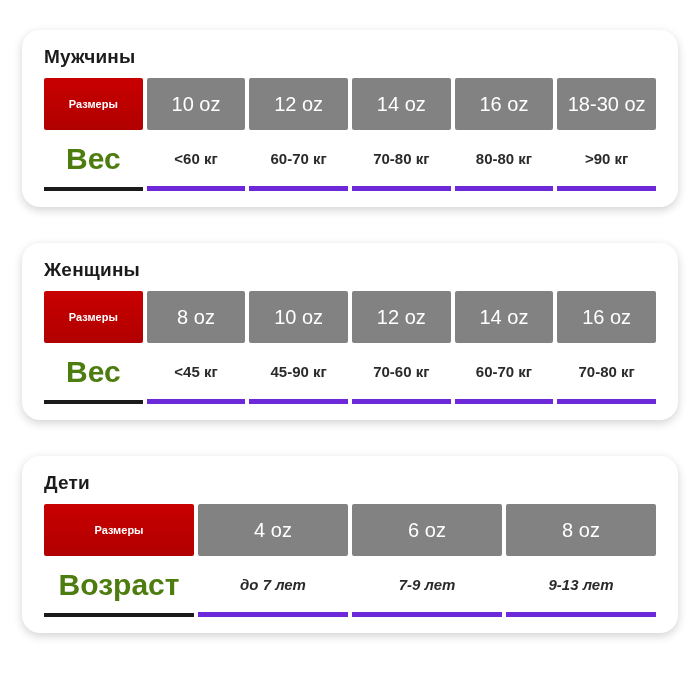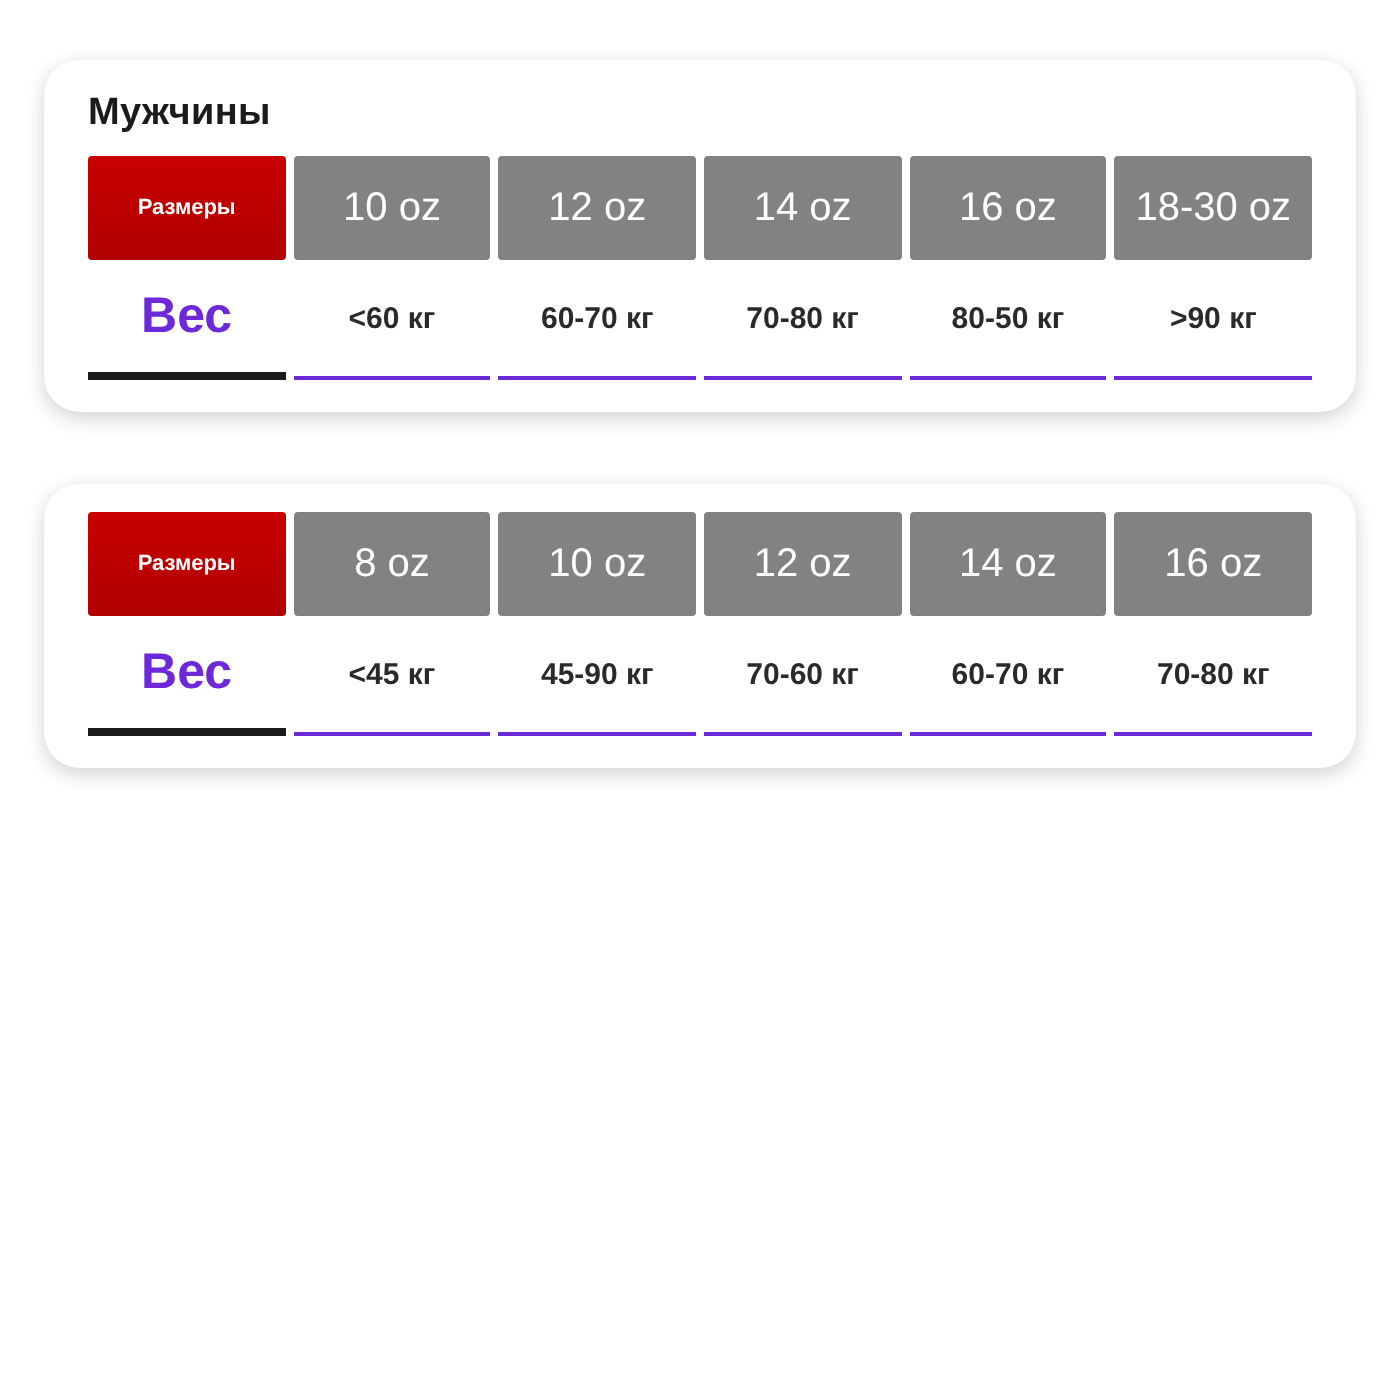--- a/index.html
+++ b/index.html
@@ -60,34 +60,34 @@
   .hdr-cell {
     background: #828282;
     color: #ffffff;
     font-size: 20px;
     text-align: center;
     height: 52px;
     border-radius: 2px;
   }
   
   .val-label {
-    color: #6d28d9;
+    color: #4d7c0f;
     font-weight: bold;
-    font-size: 25px;
+    font-size: 30px;
     text-align: center;
     height: 56px;
     border-bottom: 4px solid #1b1b1b;
   }
   .val-cell {
     color: #2a2a2a;
     font-size: 15px;
     font-weight: bold;
     text-align: center;
     height: 56px;
-    border-bottom: 2px solid #6d28d9;
+    border-bottom: 5px solid #6d28d9;
   }
   .italic .val-cell {
     font-style: italic;
     font-weight: bold;
   }
 </style>
 </head>
 <body>
 
 <div class="page">
@@ -102,28 +102,29 @@
         <td class="hdr-cell">12 oz</td>
         <td class="hdr-cell">14 oz</td>
         <td class="hdr-cell">16 oz</td>
         <td class="hdr-cell">18-30 oz</td>
       </tr>
       <tr>
         <td class="val-label">Вес</td>
         <td class="val-cell">&lt;60 кг</td>
         <td class="val-cell">60-70 кг</td>
         <td class="val-cell">70-80 кг</td>
-        <td class="val-cell">80-50 кг</td>
+        <td class="val-cell">80-80 кг</td>
         <td class="val-cell">&gt;90 кг</td>
       </tr>
     </tbody>
       </table>
   </div>
 
   <div class="card">
+    <div class="card-title">Женщины</div>
     <table class="size-table">
       <tbody>
           <tr>
         <td class="hdr-label">Размеры</td>
         <td class="hdr-cell">8 oz</td>
         <td class="hdr-cell">10 oz</td>
         <td class="hdr-cell">12 oz</td>
         <td class="hdr-cell">14 oz</td>
         <td class="hdr-cell">16 oz</td>
       </tr>
@@ -132,14 +133,33 @@
         <td class="val-cell">&lt;45 кг</td>
         <td class="val-cell">45-90 кг</td>
         <td class="val-cell">70-60 кг</td>
         <td class="val-cell">60-70 кг</td>
         <td class="val-cell">70-80 кг</td>
       </tr>
     </tbody>
       </table>
   </div>
 
+  <div class="card italic">
+    <div class="card-title">Дети</div>
+    <table class="size-table">
+      <tbody>
+          <tr>
+        <td class="hdr-label">Размеры</td>
+        <td class="hdr-cell">4 oz</td>
+        <td class="hdr-cell">6 oz</td>
+        <td class="hdr-cell">8 oz</td>
+      </tr>
+      <tr>
+        <td class="val-label">Возраст</td>
+        <td class="val-cell">до 7 лет</td>
+        <td class="val-cell">7-9 лет</td>
+        <td class="val-cell">9-13 лет</td>
+      </tr>
+    </tbody>
+      </table>
+  </div>
 
 </div>
 
 </body></html>

